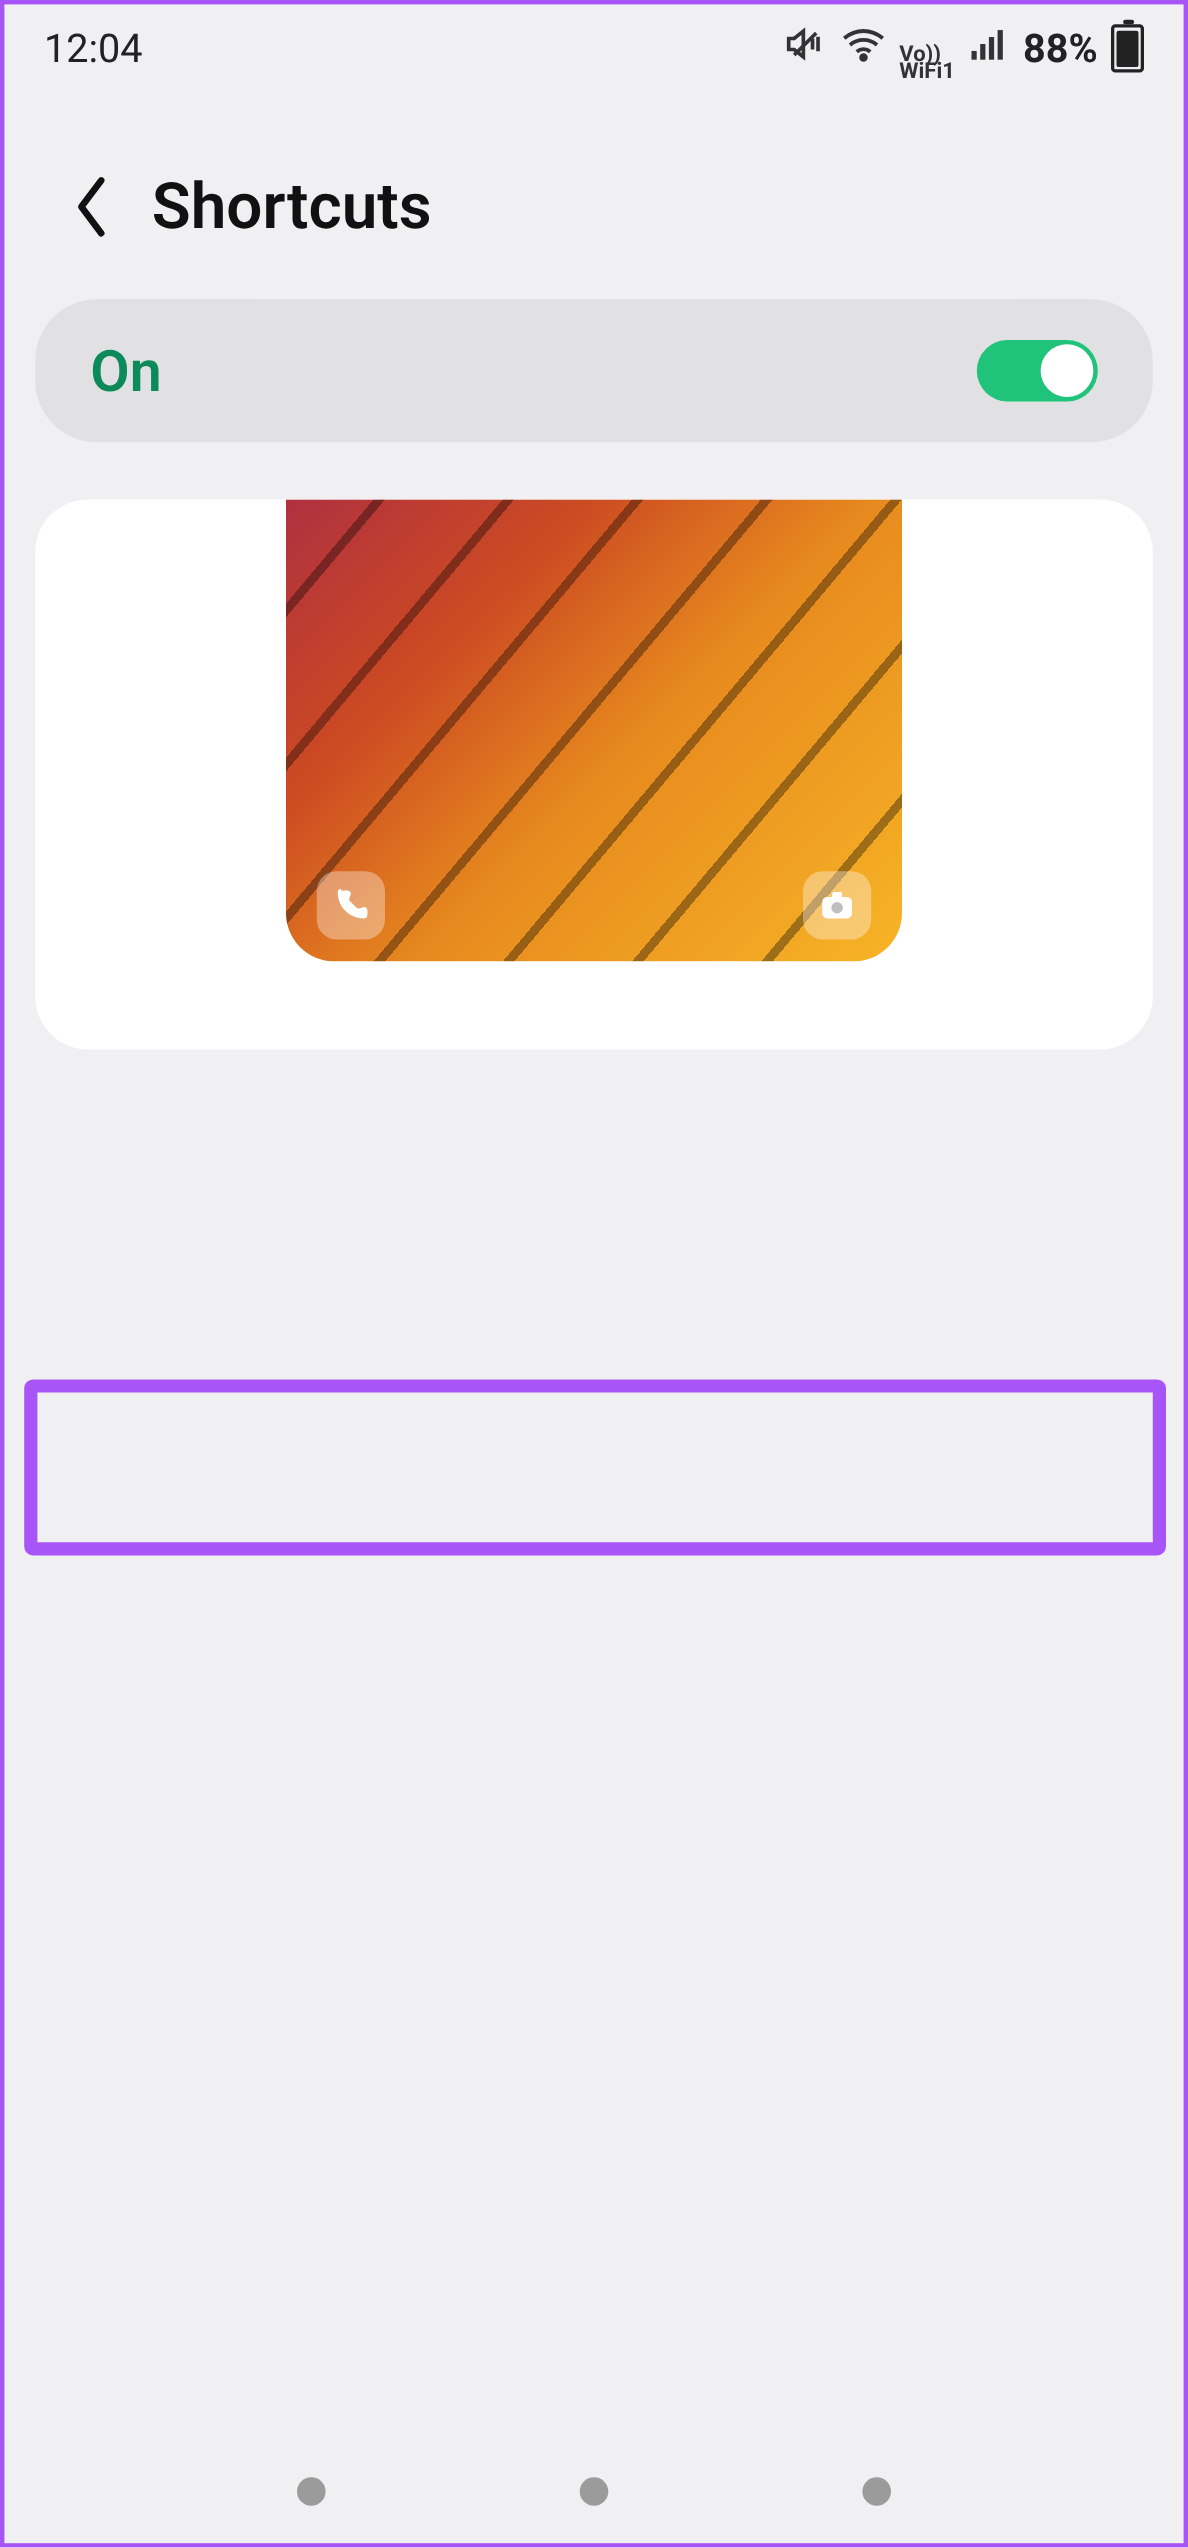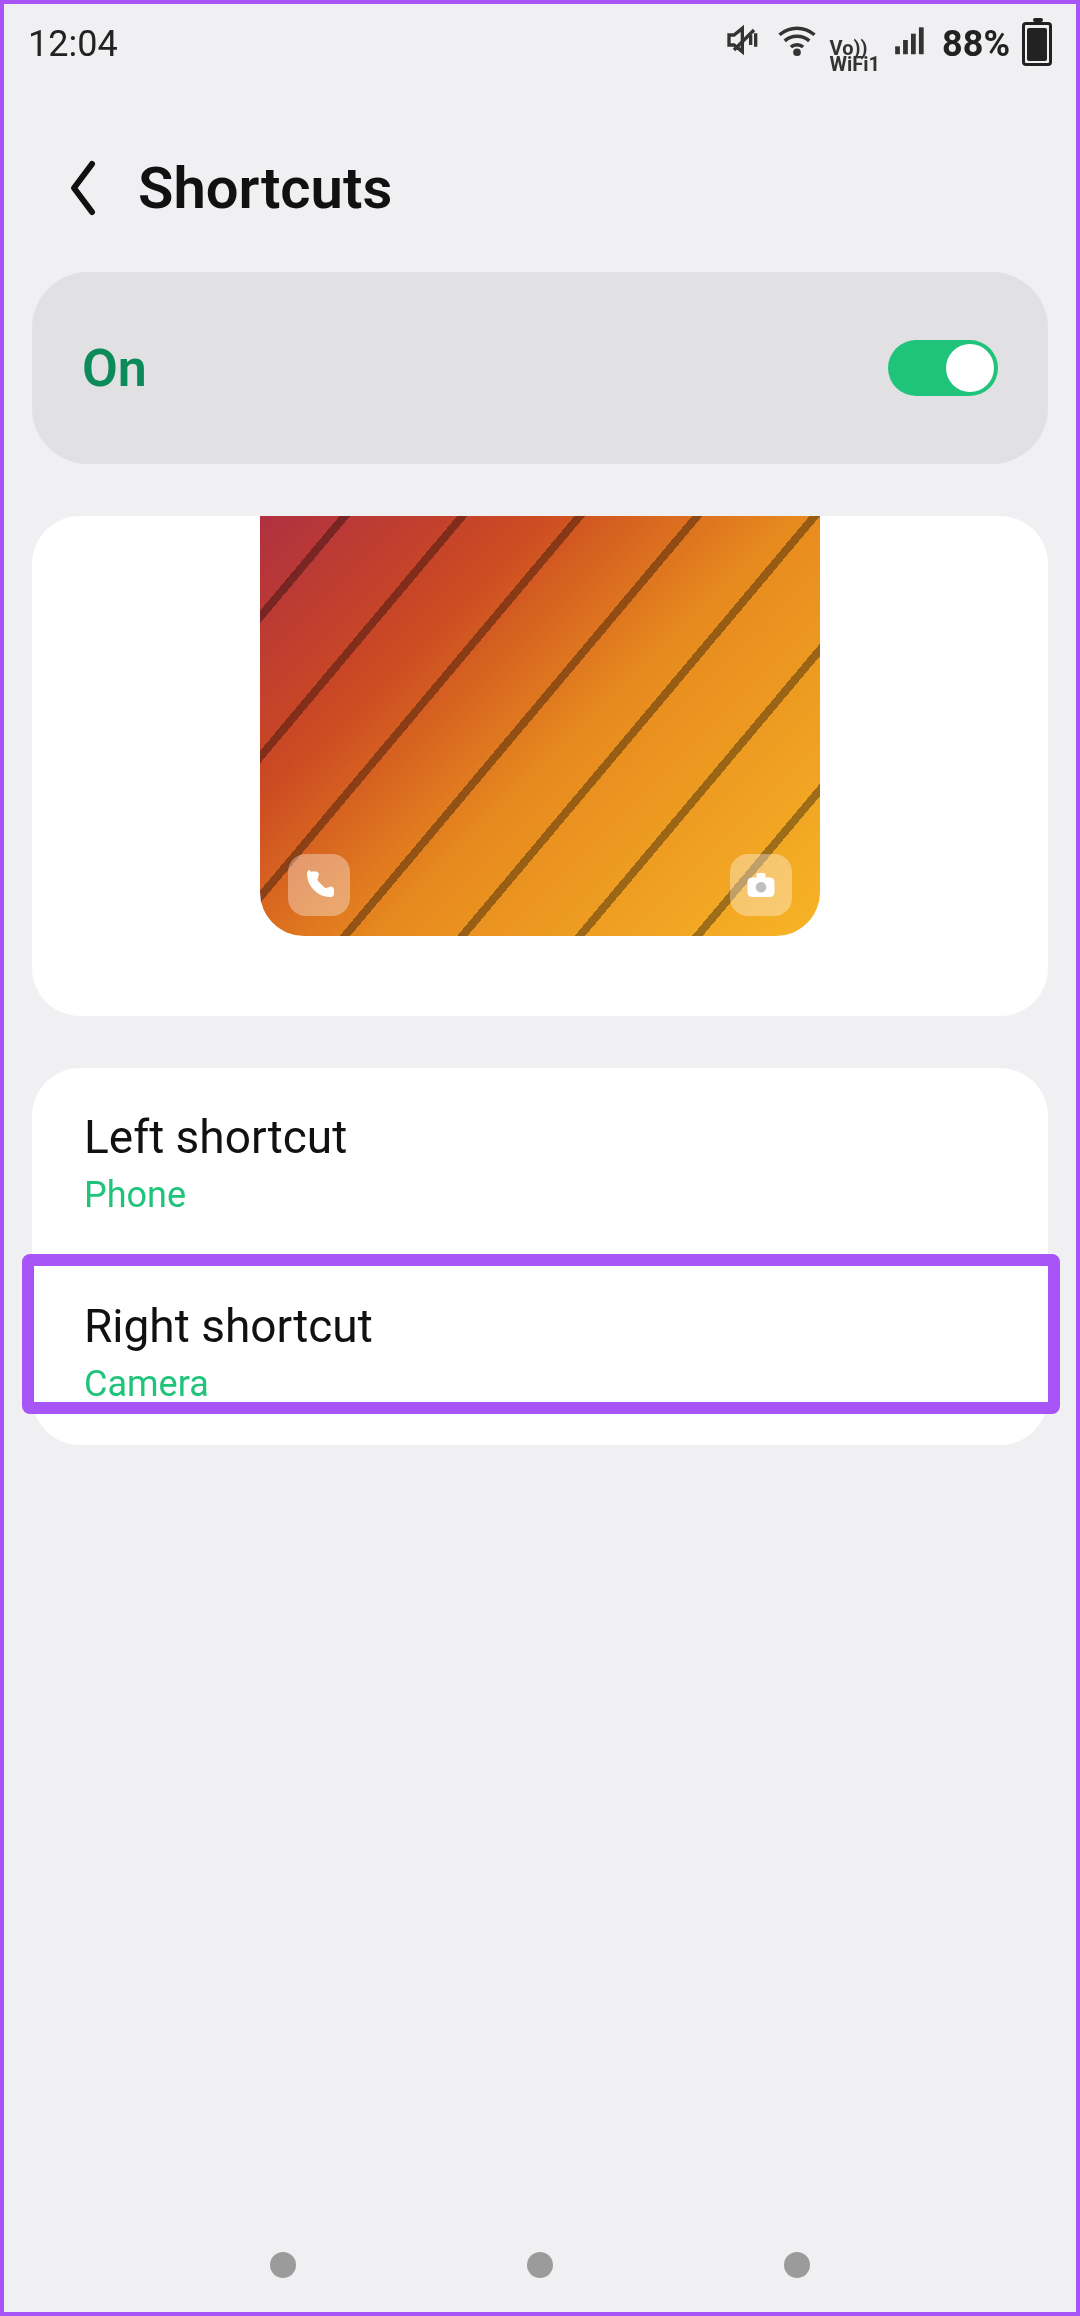--- a/index.html
+++ b/index.html
@@ -17,21 +17,21 @@
       position: relative;
       background: #f0f0f2;
     }
 
     
     .status-bar {
       height: 80px;
       display: flex;
       justify-content: space-between;
       align-items: center;
-      padding: 0 24px;
+      padding: 0 36px;
       font-size: 36px;
       color: #222;
     }
     .status-left { font-weight: 400; }
     .status-right {
       display: flex;
       align-items: center;
       gap: 12px;
     }
     .vowifi {
@@ -68,21 +68,21 @@
       font-size: 58px;
       font-weight: 600;
       color: #111;
     }
 
     
     .toggle-card {
       margin: 0 28px;
       background: #e1e1e4;
       border-radius: 56px;
-      height: 192px;
+      height: 130px;
       display: flex;
       align-items: center;
       justify-content: space-between;
       padding: 0 50px;
     }
     .toggle-label { font-size: 52px; font-weight: 600; color: #0d8a5a; }
     .switch {
       width: 110px; height: 56px;
       background: #1fc47a;
       border-radius: 40px;
@@ -221,30 +221,20 @@
       <div class="pill">
         <svg width="36" height="36" viewBox="0 0 24 24" fill="#fff">
           <rect x="3" y="7" width="18" height="13" rx="3"></rect>
             <circle cx="12" cy="13.5" r="3.5" fill="rgba(0,0,0,0.25)"></circle>
             <rect x="9" y="4" width="6" height="4" rx="1"></rect>
         </svg>
       </div>
     </div>
   </div>
 
-  <div class="list-card">
-    <div class="list-item">
-      <div class="item-title">Left shortcut</div>
-      <div class="item-sub">Phone</div>
-    </div>
-    <div class="list-item">
-      <div class="item-title">Right shortcut</div>
-      <div class="item-sub">Camera</div>
-    </div>
-  </div>
 
   <div class="highlight hl-right-shortcut"></div>
 
   <div class="nav">
     <div class="dot"></div>
     <div class="dot"></div>
     <div class="dot"></div>
   </div>
 
 </div>

